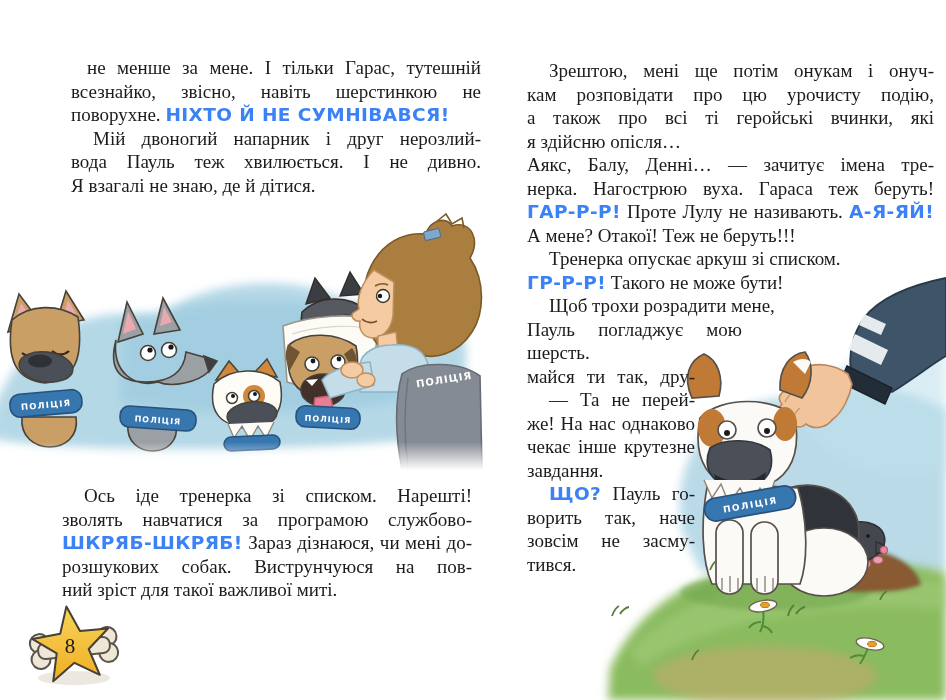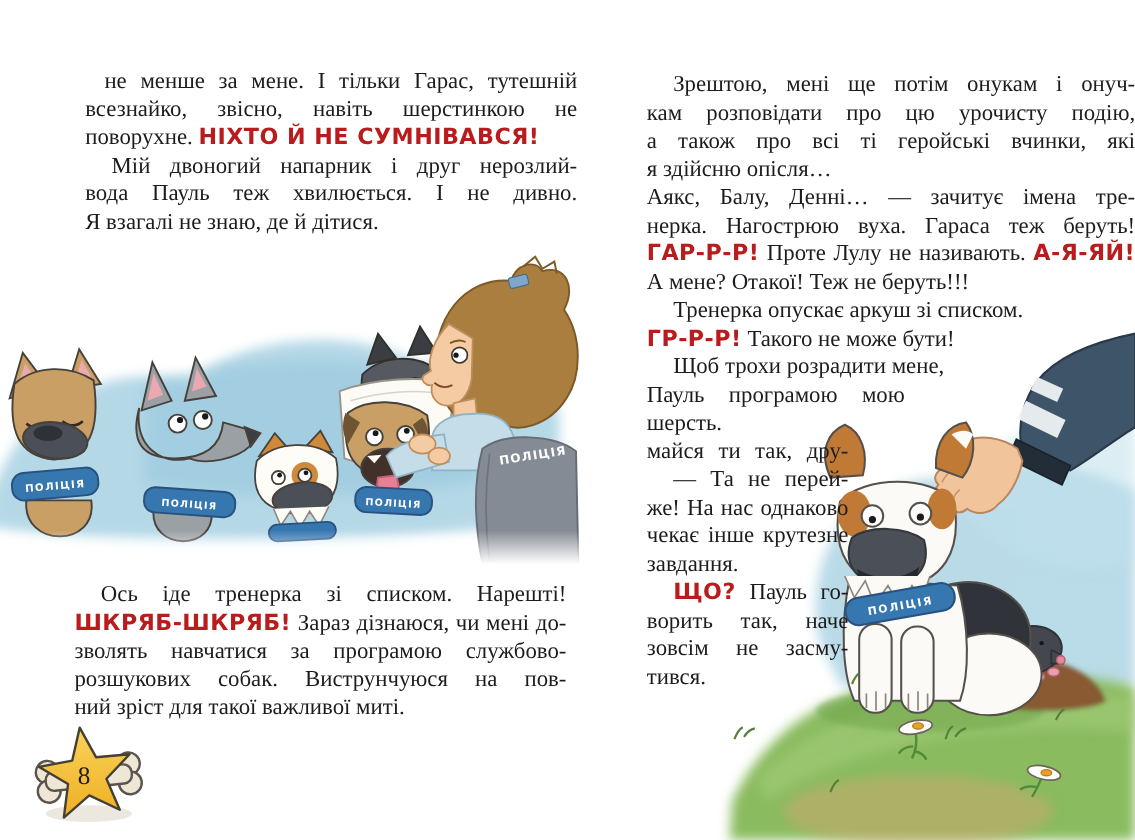--- a/index.html
+++ b/index.html
@@ -2,21 +2,21 @@
 <html><head>
 <meta charset="utf-8">
 <style>
   html,body{margin:0;padding:0;}
   body{width:946px;height:700px;position:relative;overflow:hidden;background:#ffffff;}
   .page-text{position:absolute;z-index:2;}
   .para{margin:0;}
   .ln{font-family:"Liberation Serif",serif;font-size:19px;line-height:23.5px;color:#1c1c1c;}
   .ln-just{text-align:justify;text-align-last:justify;}
   .ln-last{text-align:left;}
-  .comic{font-family:"DejaVu Sans",sans-serif;font-weight:700;font-size:18.5px;letter-spacing:.4px;color:#b91c1c;}
+  .comic{font-family:"DejaVu Sans",sans-serif;font-weight:700;font-size:18.5px;letter-spacing:.4px;color:#3b82f6;}
   .illu{position:absolute;z-index:1;}
   svg text.collar-t{font-family:"DejaVu Sans",sans-serif;font-weight:700;fill:#ffffff;}
   svg text.star-n{font-family:"Liberation Serif",serif;fill:#1d1b18;}
 </style>
 </head>
 <body>
 
 <div class="page-text" style="left:71px;top:56px;width:410px;">
     <div class="para">
       <div class="ln ln-just" style="text-indent: 16px;"><span>не менше за мене. І тільки Гарас, тутешній</span></div>
@@ -26,47 +26,47 @@
     <div class="para">
       <div class="ln ln-just" style="text-indent: 22px;"><span>Мій двоногий напарник і друг нерозлий-</span></div>
       <div class="ln ln-just"><span>вода Пауль теж хвилюється. І не дивно.</span></div>
       <div class="ln ln-last"><span>Я взагалі не знаю, де й дітися.</span></div>
     </div>
   </div>
 
 <div class="page-text" style="left:62px;top:484px;width:410px;">
     <div class="para">
       <div class="ln ln-just" style="text-indent: 22px;"><span>Ось іде тренерка зі списком. Нарешті!</span></div>
+      <div class="ln ln-just"><span>зволять навчатися за програмою службово-</span></div>
       <div class="ln ln-just"><span class="comic">ШКРЯБ-ШКРЯБ!</span><span> Зараз дізнаюся, чи мені до-</span></div>
-      <div class="ln ln-just"><span>зволять навчатися за програмою службово-</span></div>
       <div class="ln ln-just"><span>розшукових собак. Виструнчуюся на пов-</span></div>
       <div class="ln ln-last"><span>ний зріст для такої важливої миті.</span></div>
     </div>
   </div>
 
-<div class="page-text" style="left:527px;top:59px;width:407px;margin-left:12px;">
+<div class="page-text" style="left:527px;top:59px;width:407px;">
     <div class="para">
       <div class="ln ln-just" style="text-indent: 22px;"><span>Зрештою, мені ще потім онукам і онуч-</span></div>
       <div class="ln ln-just"><span>кам розповідати про цю урочисту подію,</span></div>
       <div class="ln ln-just"><span>а також про всі ті геройські вчинки, які</span></div>
       <div class="ln ln-last"><span>я здійсню опісля…</span></div>
     </div>
     <div class="para">
       <div class="ln ln-just"><span>Аякс, Балу, Денні… — зачитує імена тре-</span></div>
       <div class="ln ln-just"><span>нерка. Нагострюю вуха. Гараса теж беруть!</span></div>
       <div class="ln ln-just"><span class="comic">ГАР-Р-Р!</span><span> Проте Лулу не називають. </span><span class="comic">А-Я-ЯЙ!</span></div>
       <div class="ln ln-last"><span>А мене? Отакої! Теж не беруть!!!</span></div>
     </div>
     <div class="para">
       <div class="ln ln-last" style="text-indent: 22px;"><span>Тренерка опускає аркуш зі списком.</span></div>
       <div class="ln ln-last"><span class="comic">ГР-Р-Р!</span><span> Такого не може бути!</span></div>
     </div>
     <div class="para">
       <div class="ln ln-last" style="text-indent: 22px;"><span>Щоб трохи розрадити мене,</span></div>
-      <div class="ln ln-just" style="width: 215px;"><span>Пауль програмою мою</span></div>
+      <div class="ln ln-just" style="width: 215px;"><span>Пауль погладжує мою</span></div>
       <div class="ln ln-last"><span>шерсть.</span></div>
     </div>
     <div class="para" style="width: 168px;">
       <div class="ln ln-just"><span>майся ти так, дру-</span></div>
       <div class="ln ln-just" style="text-indent: 22px;"><span>— Та не перей-</span></div>
       <div class="ln ln-just"><span>же! На нас однаково</span></div>
       <div class="ln ln-just"><span>чекає інше крутезне</span></div>
       <div class="ln ln-last"><span>завдання.</span></div>
     </div>
     <div class="para" style="width: 168px;">

